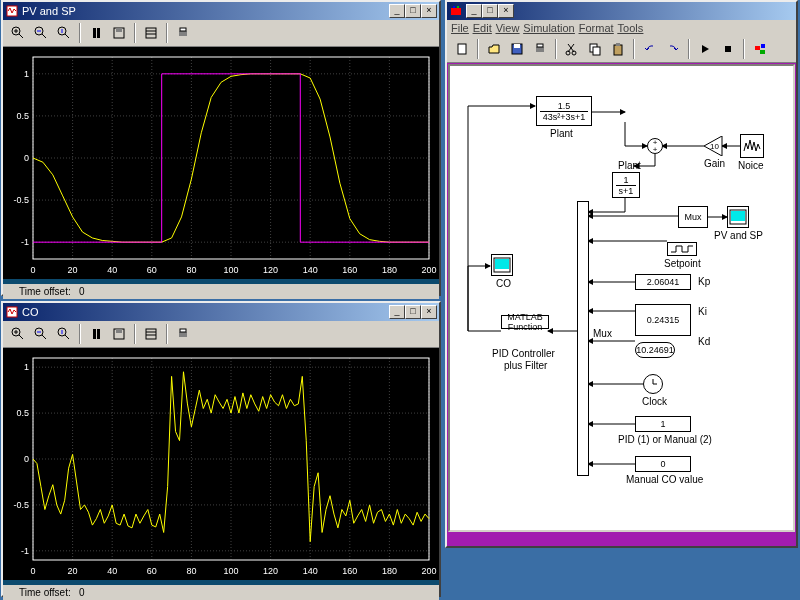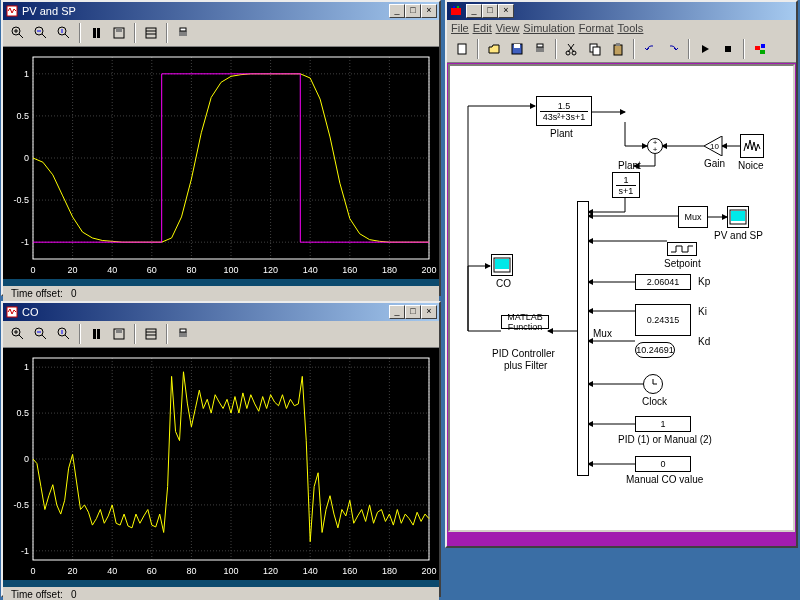--- a/index.html
+++ b/index.html
@@ -64,23 +64,23 @@
     border-left: 1px solid #808080;
     border-right: 1px solid #fff;
     margin: 0 3px;
   }
   .scope-area {
     background: #000;
     position: relative;
   }
   .scope-status {
     background: #d4d0c8;
-    border-top: 7px solid #0c4a6e;
+    border-top: 5px solid #0c4a6e;
     font-size: 10px;
-    padding: 2px 8px;
+    padding: 2px 16px;
     color: #000;
   }
   .menubar {
     background: #d4d0c8;
     display: flex;
     gap: 4px;
     padding: 2px 4px;
     font-size: 11px;
     color: #404040;
     text-decoration: underline;

